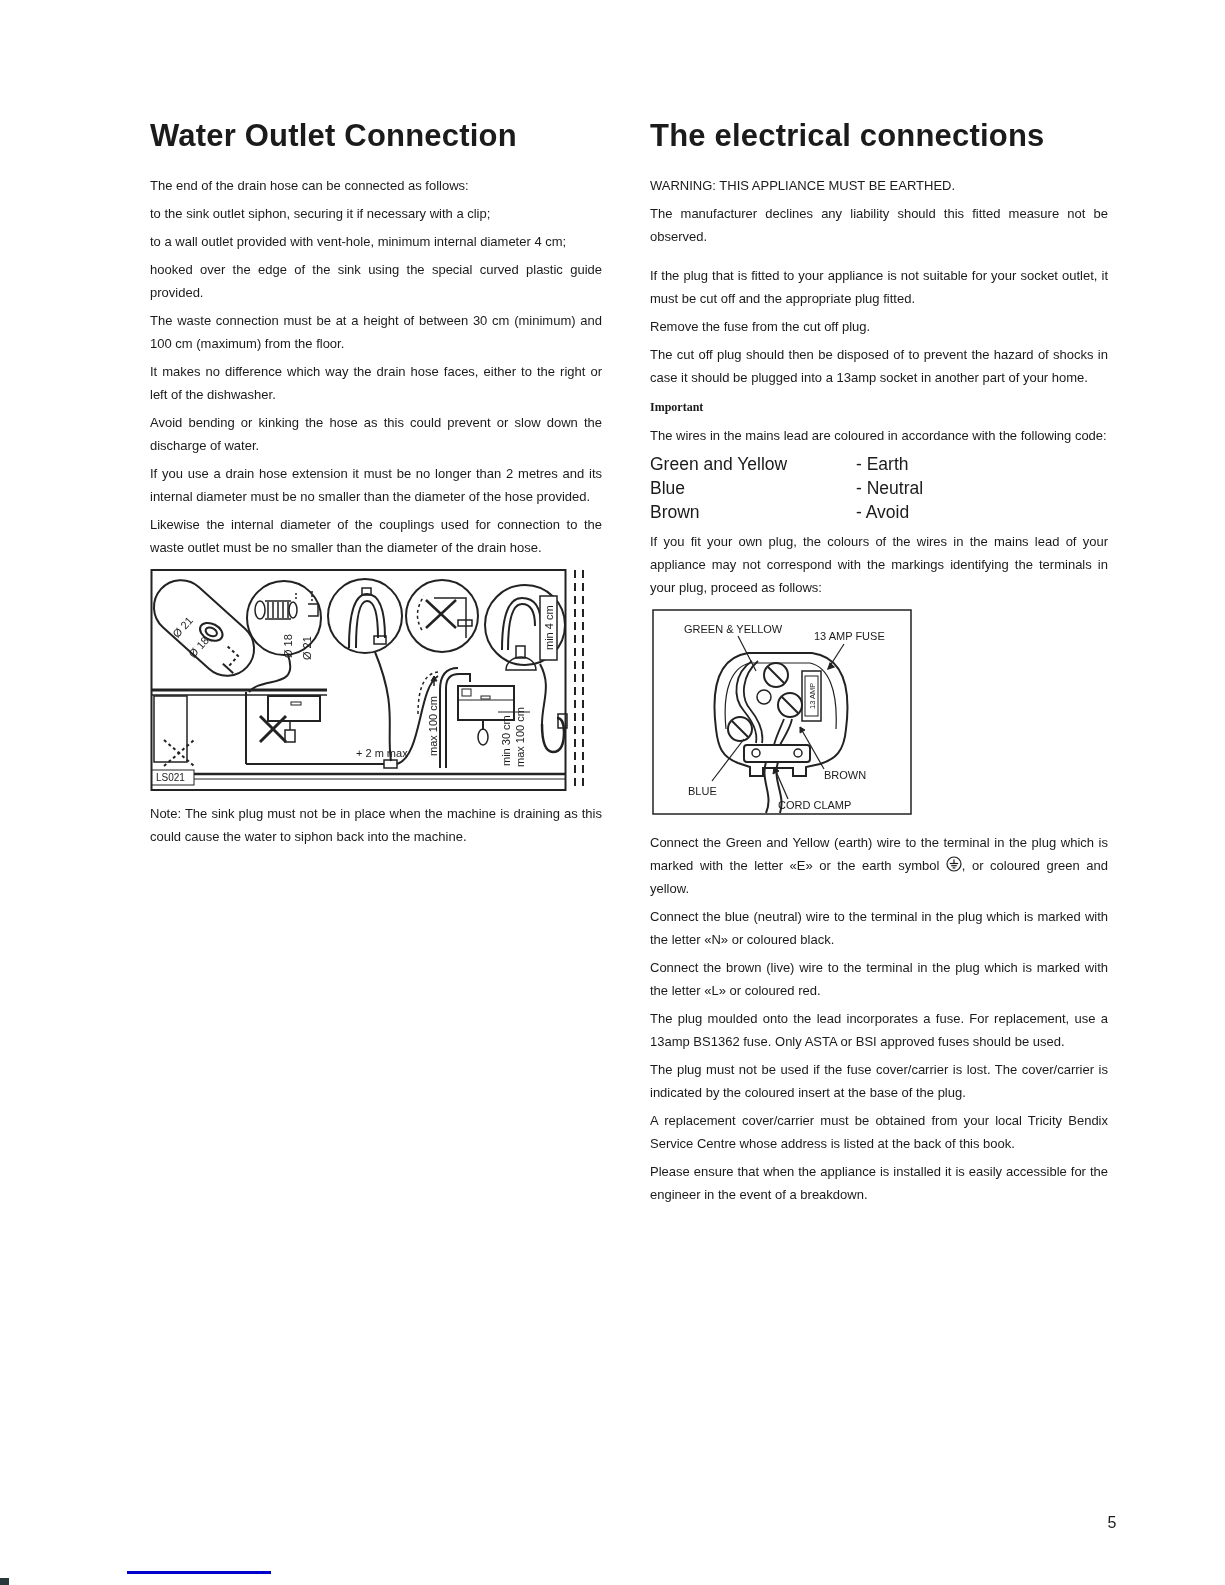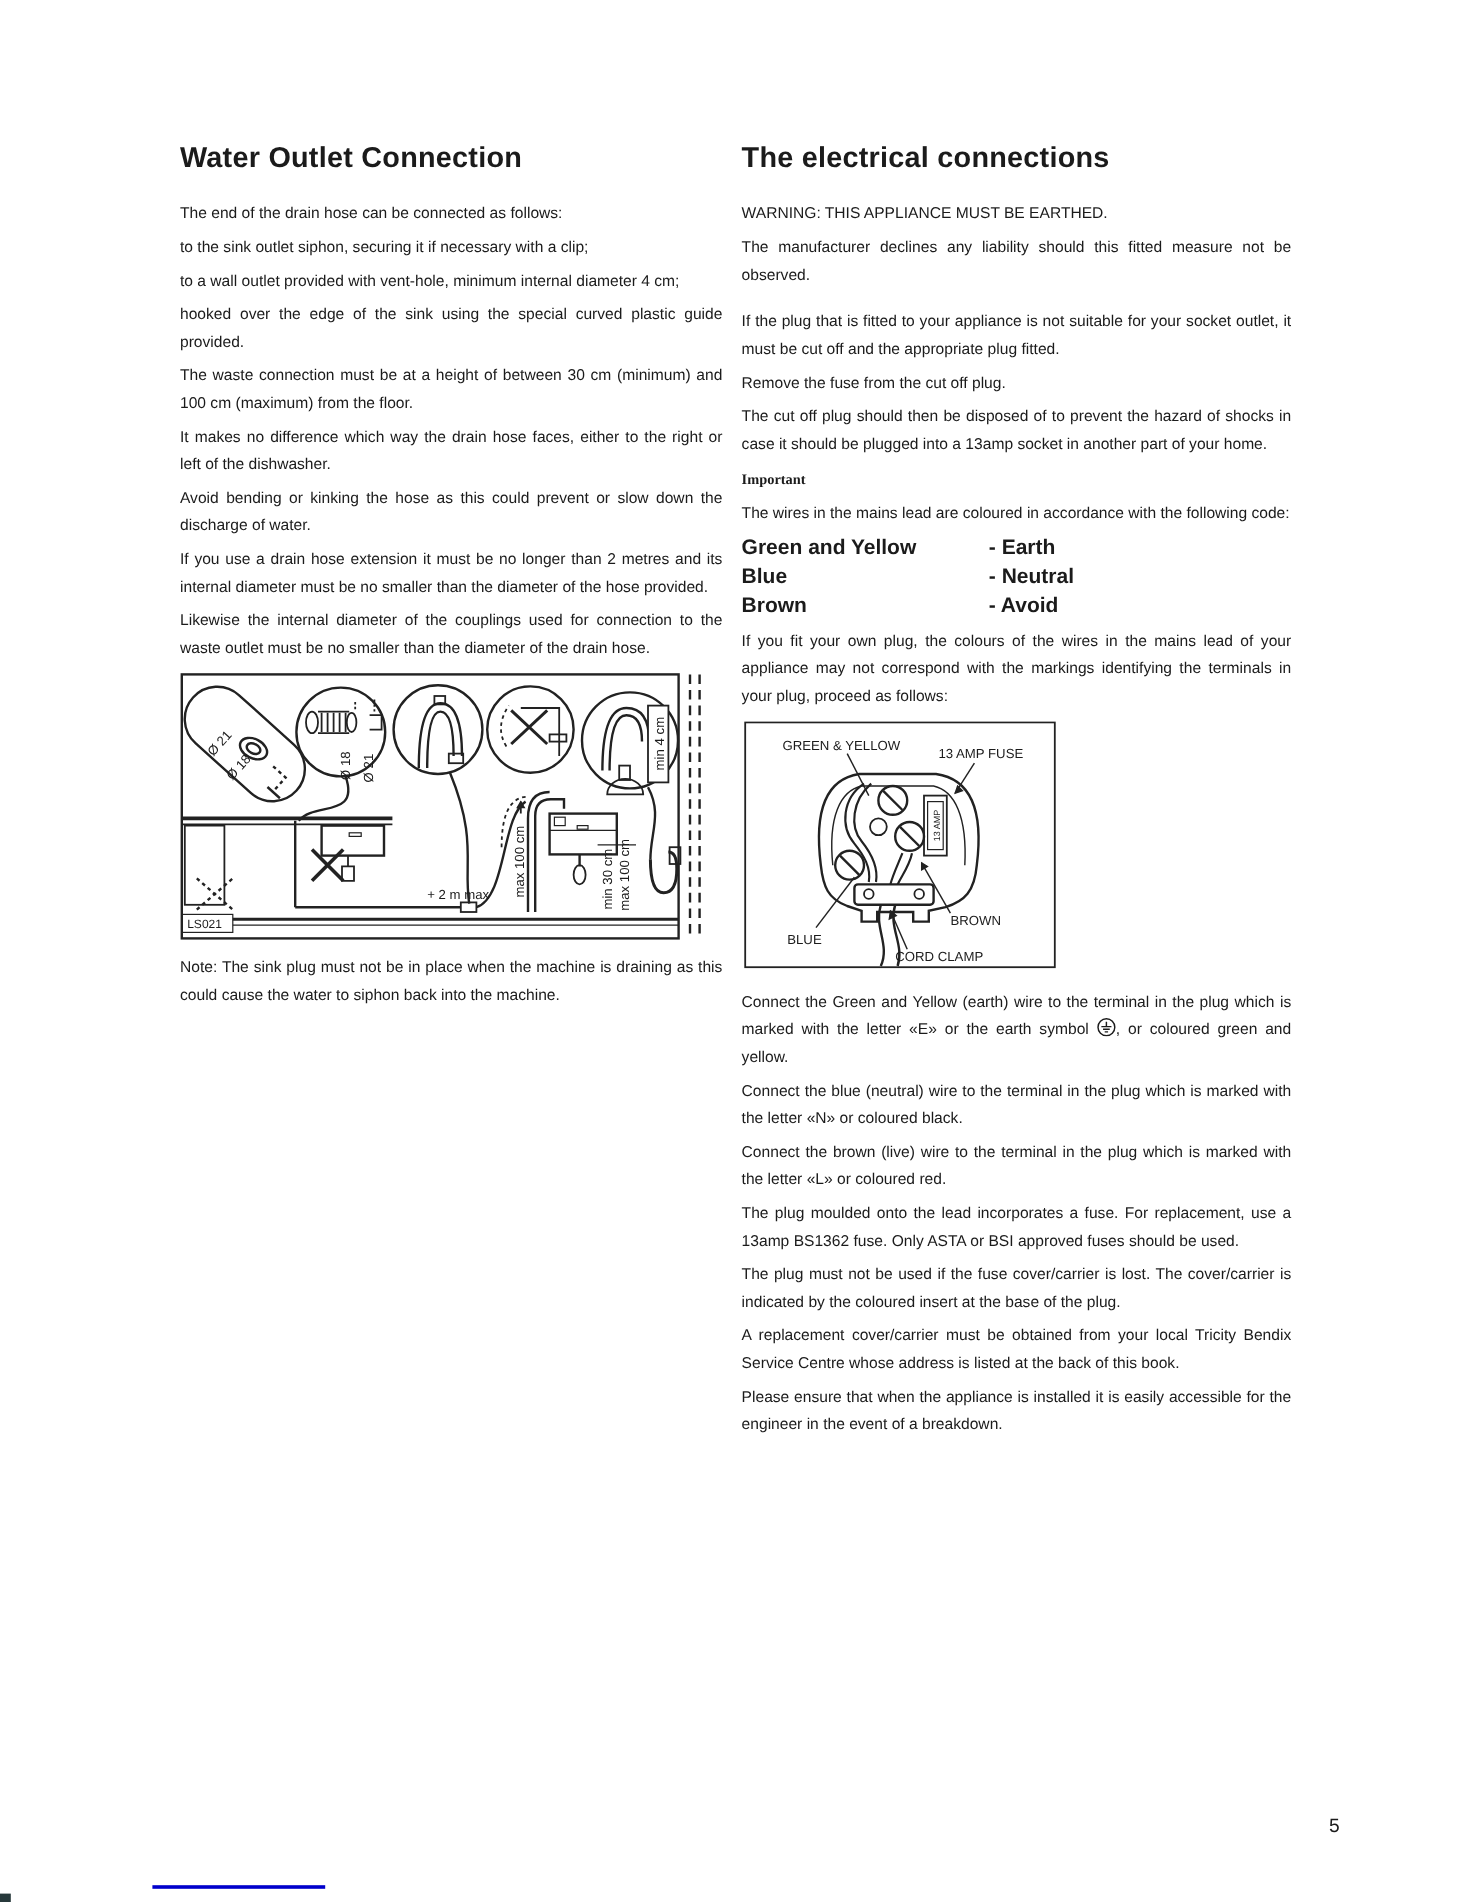--- a/index.html
+++ b/index.html
@@ -5,30 +5,30 @@
   * { margin:0; padding:0; box-sizing:border-box; }
   html,body { background:#ffffff; }
   body {
     width:1225px; height:1585px; position:relative;
     font-family:"Liberation Sans", sans-serif;
     color:#1b1b1b; overflow:hidden;
   }
   .page { position:absolute; inset:0; background:#fff; }
   .col { position:absolute; top:118px; }
   .col-left  { left:150px; width:452px; }
-  .col-right { left:618px; width:458px; }
-  h1.sec-title { font-size:24px; font-weight:bold; letter-spacing:0.2px; margin-bottom:20px; }
+  .col-right { left:650px; width:458px; }
+  h1.sec-title { font-size:31px; font-weight:bold; letter-spacing:0.2px; margin-bottom:20px; }
   p.body-p {
     font-size:13px; line-height:23px; text-align:justify; margin:5px 0;
   }
   p.bold { font-weight:normal; }
   .mt-lg { margin-top:16px !important; }
   .heading-inline { font-size:12px; line-height:23px; font-weight:bold; margin-top:7px;font-family:Liberation Serif, serif; }
   .wire-table { margin:4px 0 6px 0; }
-  .wire-row { display:flex; font-size:17.5px; line-height:24px; font-weight:bold; }
+  .wire-row { display:flex; font-size:17.5px; line-height:24px; font-weight:normal; }
   .wire-name { width:206px; }
   .diagram-wrap { margin:9px 0 6px 0; }
   .plug-wrap { margin:10px 0 14px 2px; }
   svg { display:block; }
   svg text { font-family:"Liberation Sans", sans-serif; fill:#1b1b1b; }
   .note-p { margin-top:8px; }
   .earth-sym { display:inline-block; vertical-align:-2px; }
   .page-number {
     position:absolute; left:1100px; top:1514px; width:24px;
     font-size:16px; text-align:center;

